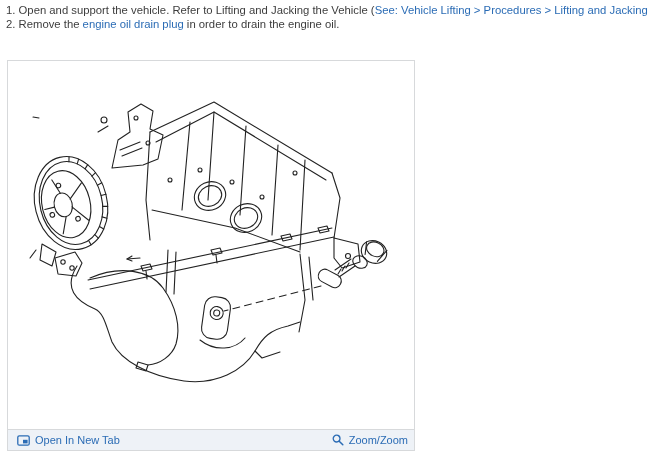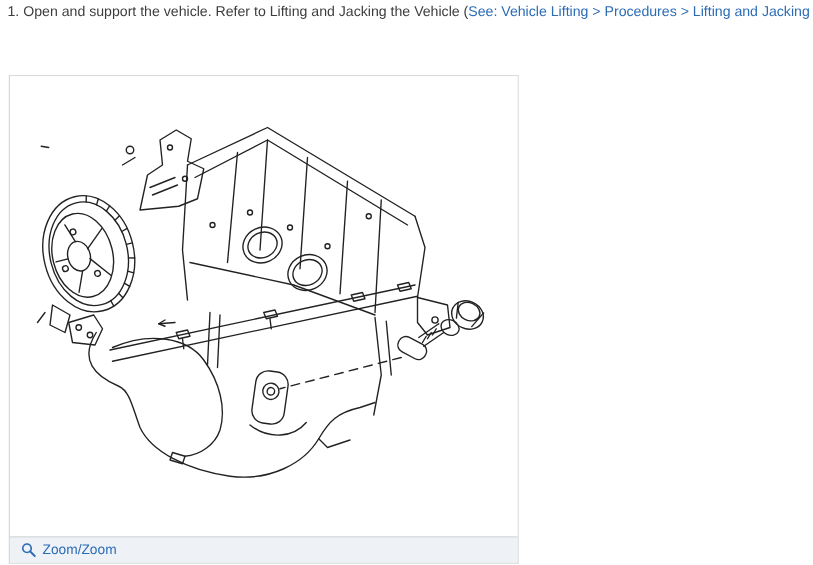--- a/index.html
+++ b/index.html
@@ -91,20 +91,23 @@
   }
 </style>
 </head>
 <body>
 
 <div class="page">
 
   <div class="steps">
     <div class="step">
       <span>1.</span><span> Open and support the vehicle. Refer to Lifting and Jacking the Vehicle (</span><a>See: Vehicle Lifting &gt; Procedures &gt; Lifting and Jacking the Vehicle</a>
+    </div>
+    <div class="step">
+      <span>2.</span><span> Remove the </span><a>engine oil drain plug</a><span> in order to drain the engine oil.</span>
     </div>
   </div>
 
   <div class="figure-box">
 
     <div class="figure-image-area" title="Black-and-white line illustration of the engine viewed from below-front: crankshaft pulley at left, engine block at center, oil pan at bottom with drain hole, and the engine oil drain plug shown removed at right with a dashed leader line to the drain hole">
       <svg class="diagram" viewBox="8 61 406 368" aria-hidden="true">
 
         <g transform="rotate(-14 71 203)">
           <ellipse cx="71" cy="203" rx="36" ry="47"></ellipse>
@@ -231,20 +234,27 @@
           <path d="M349,263 l-3,5 M345,266 l-3,5 M341,269 l-3,5"></path>
           <rect x="318" y="272" width="24" height="13" rx="6" transform="rotate(28 330 278)"></rect>
 
           <line x1="321" y1="286" x2="224" y2="311" stroke-dasharray="7 5"></line>
         </g>
       </svg>
     </div>
 
     <div class="figure-footer">
       <a class="footer-link">
+        <svg width="13" height="11" viewBox="0 0 13 11">
+          <rect x="0.8" y="0.8" width="11.4" height="9.4" rx="1.5" fill="none" stroke="#2b6cb5" stroke-width="1.3"></rect>
+          <rect x="6" y="4.8" width="4.6" height="3.6" fill="#2b6cb5" stroke="none"></rect>
+        </svg>
+        <span>Open In New Tab</span>
+      </a>
+      <a class="footer-link">
         <svg width="12" height="12" viewBox="0 0 12 12">
           <circle cx="4.6" cy="4.6" r="3.4" fill="none" stroke="#2b6cb5" stroke-width="1.3"></circle>
           <line x1="7.2" y1="7.2" x2="10.8" y2="10.8" stroke="#2b6cb5" stroke-width="1.5" stroke-linecap="round"></line>
         </svg>
         <span>Zoom/Zoom</span>
       </a>
     </div>
   </div>
 
 </div>

